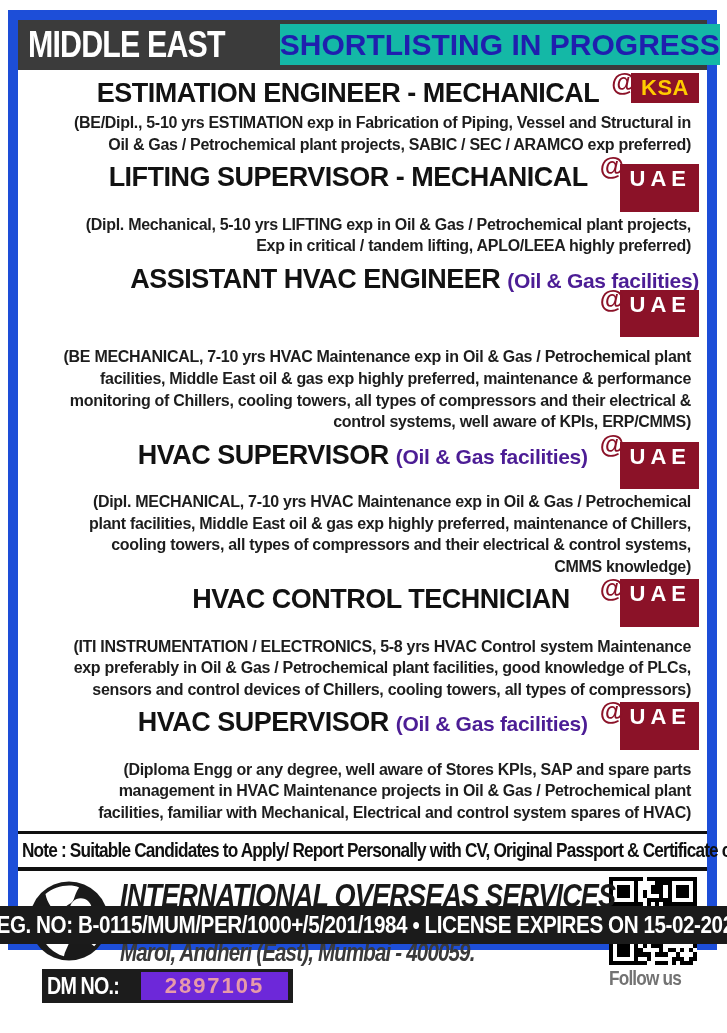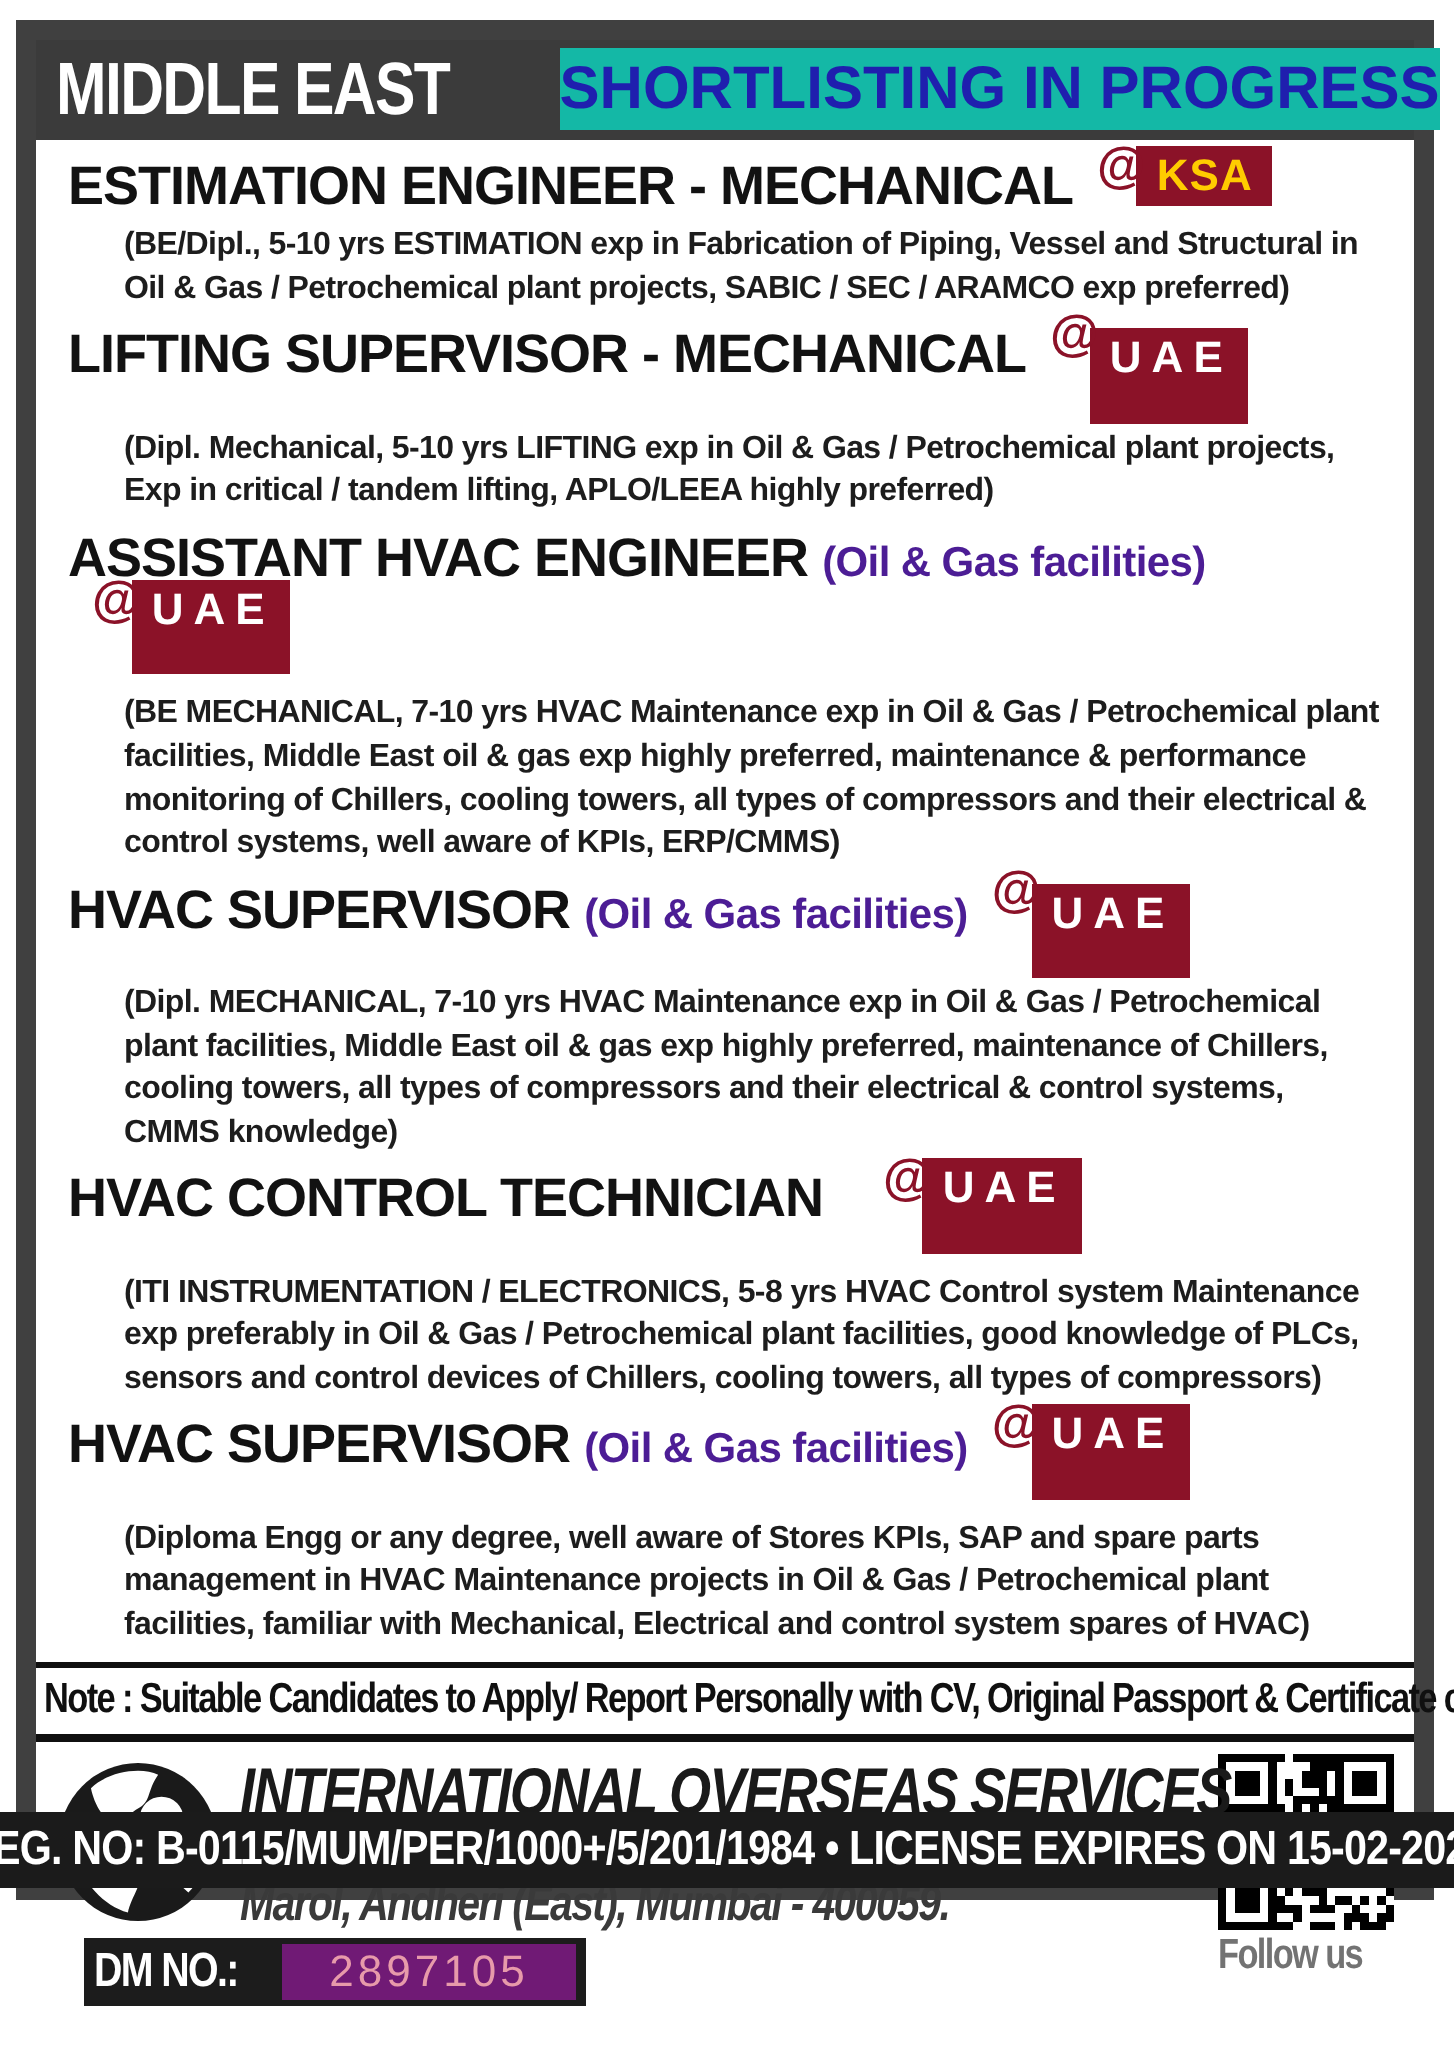--- a/index.html
+++ b/index.html
@@ -1,27 +1,27 @@
 <!DOCTYPE html>
 <html><head>
 <meta charset="utf-8">
 <style>
   html,body{margin:0;padding:0;background:#fff;}
   body{width:727px;height:1033px;font-family:"Liberation Sans",sans-serif;position:relative;overflow:hidden;}
   .page{position:absolute;left:0;top:0;width:727px;height:1033px;background:#fff;}
-  .frame{position:absolute;left:8px;top:10px;width:689px;height:920px;border:10px solid #404040;background:#fff;}
+  .frame{position:absolute;left:8px;top:10px;width:689px;height:920px;border:10px solid #1d4ed8;background:#fff;}
   
   .header-bar{display:flex;align-items:stretch;background:#3b3b3b;height:50px;}
   .region{color:#fff;font-weight:bold;font-size:37px;display:flex;align-items:center;padding:0 12px 0 10px;white-space:nowrap;}
   .cond{display:inline-block;transform:scaleX(0.82);transform-origin:left center;letter-spacing:-1px;}
   .cond-c{display:inline-block;transform:scaleX(0.86);transform-origin:center center;letter-spacing:-0.5px;}
   .status-box{flex:1;background:#14b8a6;margin:4px 7px 5px 0;display:flex;align-items:center;justify-content:center;}
   .status-text{color:#1f1fae;font-weight:bold;font-size:30px;letter-spacing:0;white-space:nowrap;}
   
-  .jobs{padding:8px 8px 0 16px;}
+  .jobs{padding:8px 8px 0 16px;text-align:right;}
   .job{margin-bottom:7px;}
   .job-title{font-size:27px;font-weight:bold;color:#121212;letter-spacing:-0.5px;line-height:1.15;}
   .job-subtitle{font-size:21px;font-weight:bold;color:#4c1d95;letter-spacing:-0.3px;}
   .badge{display:inline-block;white-space:nowrap;margin-left:12px;}
   .badge.gap-lg{margin-left:30px;}
   .badge .at{color:#8b1228;font-weight:bold;font-size:25px;position:relative;top:-11px;margin-right:-4px;z-index:2;display:inline-block;}
   .badge-box{display:inline-block;background:#8b1228;color:#ffffff;font-weight:bold;font-size:22px;padding:2px 8px 20px 10px;letter-spacing:5px;vertical-align:baseline;}
   .badge-box.ksa{color:#ffcc00;letter-spacing:0.5px;padding:2px 10px 3px 10px;}
   .badge.raised .badge-box{position:relative;top:-7px;}
   .job-desc{margin:2px 8px 0 28px;font-size:16px;font-weight:bold;color:#1d1d1d;line-height:1.35;letter-spacing:-0.3px;max-width:642px;}
@@ -33,21 +33,21 @@
   .agency-left{flex:1;min-width:0;}
   .agency-top{display:flex;align-items:flex-start;font-style:italic;}
   .globe{width:86px;height:84px;flex:0 0 auto;margin-top:2px;}
   .agency-info{padding-left:8px;}
   .agency-name{font-size:33px;font-weight:bold;color:#1a1a1a;line-height:1.0;margin-top:2px;white-space:nowrap;}
   .agency-addr{font-size:25px;font-weight:bold;color:#3a3a3a;line-height:1.08;white-space:nowrap;}
   .email-row{display:flex;align-items:center;margin-top:3px;}
   .email-text{font-size:29px;font-weight:bold;color:#101010;letter-spacing:-0.5px;white-space:nowrap;}
   .dm-box{display:flex;align-items:center;background:#1c1c1c;margin-left:16px;padding:3px 5px;}
   .dm-label{color:#fff;font-weight:bold;font-size:24px;white-space:nowrap;}
-  .dm-number{background:#701a75;color:#e79aaa;font-weight:normal;font-size:22px;letter-spacing:2px;padding:1px 24px;margin-left:6px;}
+  .dm-number{background:#6d28d9;color:#e79aaa;font-weight:bold;font-size:22px;letter-spacing:2px;padding:1px 24px;margin-left:6px;}
   .agency-right{width:96px;flex:0 0 auto;text-align:center;}
   .qr{width:88px;height:88px;display:block;margin:0 auto;}
   .follow{font-size:21px;font-weight:bold;color:#737373;margin-top:1px;white-space:nowrap;}
   
   .reg-bar{position:absolute;left:0;top:906px;width:727px;height:38px;background:#1b1b1b;display:flex;align-items:center;justify-content:center;z-index:5;}
   .reg-text{color:#fff;font-weight:bold;font-size:24px;white-space:nowrap;}
 </style>
 </head>
 <body>
 

